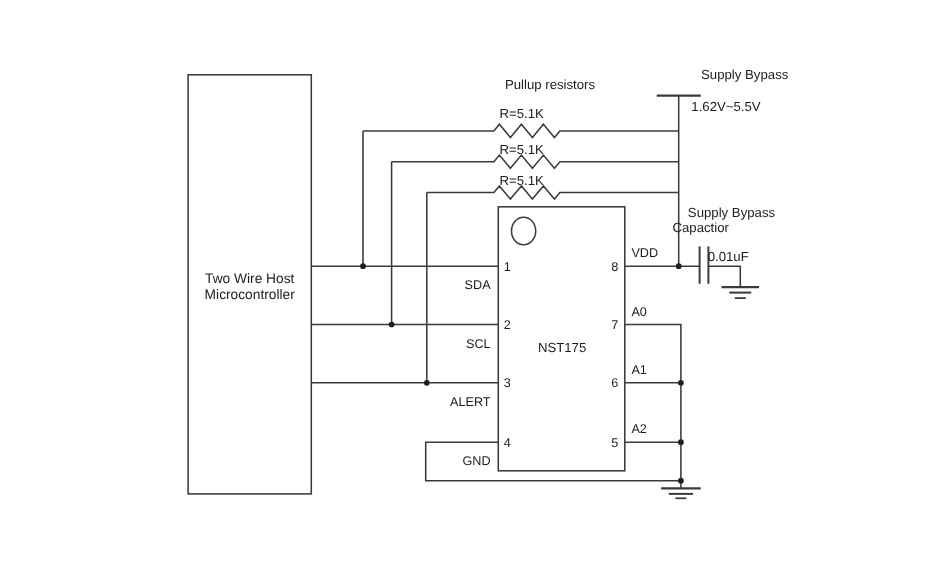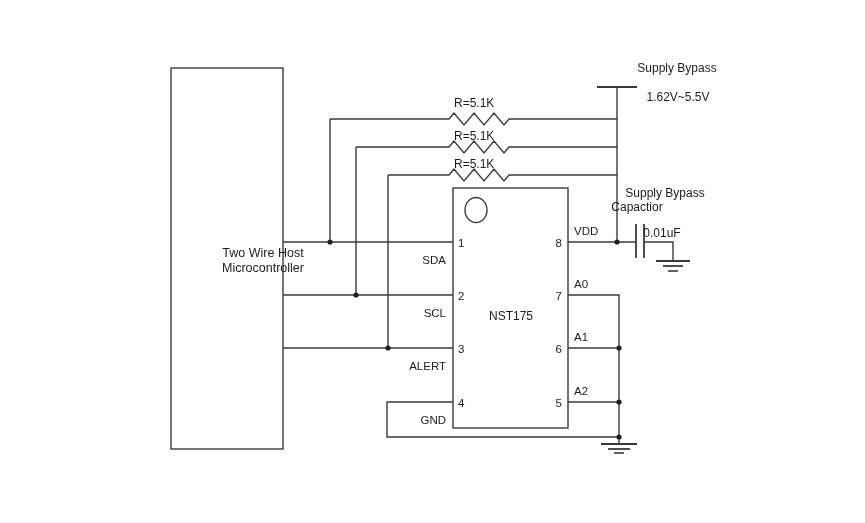--- a/index.html
+++ b/index.html
@@ -56,21 +56,20 @@
   }
   .annot {
     text-align: center;
     font-size: 12px;
   }
   .mcu-lbl {
     left: 171px;
     width: 112px;
     text-align: center;
     font-size: 12.5px;
-    margin-left: 36px;
   }
   .chip-name {
     left: 453px;
     width: 116px;
     text-align: center;
     font-size: 12px;
   }
 </style>
 </head>
 <body>
@@ -151,24 +150,25 @@
   <div class="lbl pin-num-right" style="top:236px">8</div>
   <div class="lbl pin-num-right" style="top:289px">7</div>
   <div class="lbl pin-num-right" style="top:342px">6</div>
   <div class="lbl pin-num-right" style="top:396px">5</div>
 
   <div class="lbl pin-lbl-right" style="top:224px">VDD</div>
   <div class="lbl pin-lbl-right" style="top:277px">A0</div>
   <div class="lbl pin-lbl-right" style="top:330px">A1</div>
   <div class="lbl pin-lbl-right" style="top:384px">A2</div>
 
+  <div class="lbl annot" style="left:430px; top:70px; width:140px">Pullup resistors</div>
   <div class="lbl res-lbl" style="top:96px">R=5.1K</div>
   <div class="lbl res-lbl" style="top:129px">R=5.1K</div>
   <div class="lbl res-lbl" style="top:157px">R=5.1K</div>
 
   <div class="lbl annot" style="left:617px; top:61px; width:120px">Supply Bypass</div>
-  <div class="lbl annot" style="left:628px; top:90px; width:100px">1.62V~5.5V</div>
+  <div class="lbl annot" style="left:610px; top:90px; width:100px">1.62V~5.5V</div>
 
   <div class="lbl annot" style="left:605px; top:186px; width:120px">Supply Bypass</div>
   <div class="lbl annot" style="left:577px; top:200px; width:120px">Capactior</div>
   <div class="lbl annot" style="left:632px; top:226px; width:60px">0.01uF</div>
 
 </div>
 
 </body></html>

